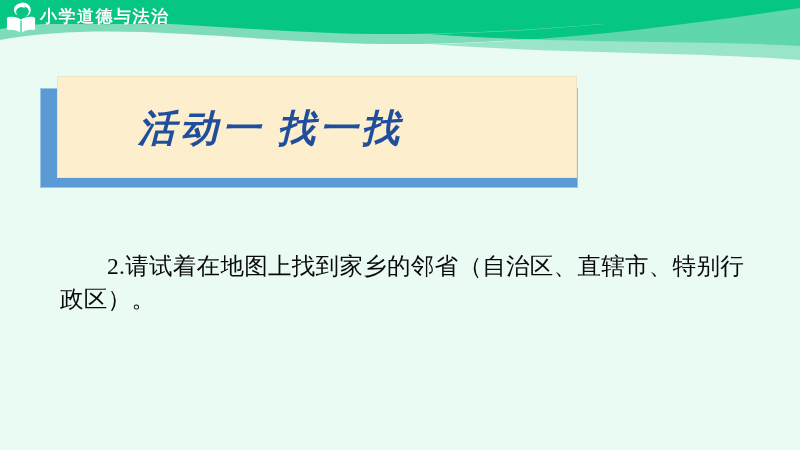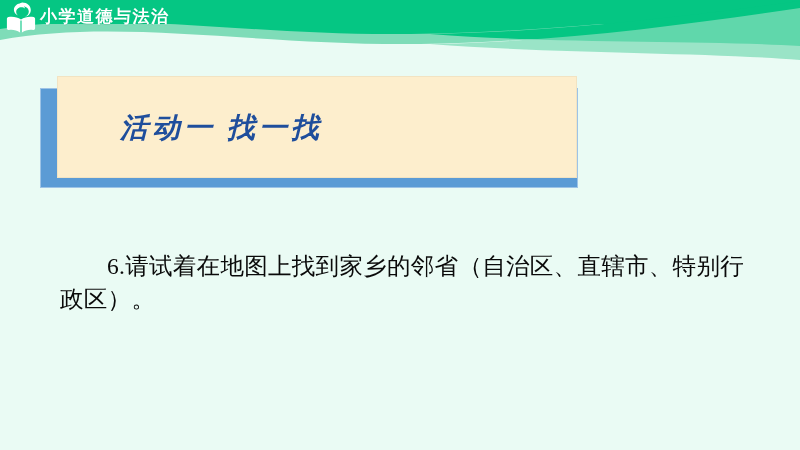--- a/index.html
+++ b/index.html
@@ -29,25 +29,25 @@
     position:absolute;left:0px;top:12px;width:538px;height:100px;
     background:#5b9bd5;border:1px solid #9dc3e6;box-sizing:border-box;
   }
   .banner-box{
     position:absolute;left:17px;top:0px;width:520px;height:102px;
     background:#fdeecd;border:1px solid #f2e3c2;box-sizing:border-box;
   }
   .banner-text{
     position:absolute;left:0;top:0;width:492px;height:102px;
     display:flex;align-items:center;
-    padding-left:62px;box-sizing:border-box;
+    padding-left:80px;box-sizing:border-box;
     color:#1f4e9c;
     font-family:"Liberation Serif","DejaVu Serif",serif;
     font-weight:700;font-style:italic;
-    font-size:28px;letter-spacing:4px;white-space:nowrap;
+    font-size:38px;letter-spacing:4px;white-space:nowrap;
   }
 
   
   .body-text{
     position:absolute;left:60px;top:250px;width:700px;
     color:#0a0a0a;
     font-family:"Liberation Serif","DejaVu Serif",serif;
     font-size:23.5px;line-height:33px;letter-spacing:.3px;
   }
   .para{margin:0;text-indent:2em;}
@@ -83,16 +83,16 @@
   </div>
 
   <div class="banner">
     <div class="banner-shadow"></div>
     <div class="banner-box">
       <div class="banner-text">活动一  找一找</div>
     </div>
   </div>
 
   <div class="body-text">
-    <p class="para">6.请试着在地图上找到家乡的邻省（自治区、直辖市、特别行政区）。</p>
+    <p class="para">2.请试着在地图上找到家乡的邻省（自治区、直辖市、特别行政区）。</p>
   </div>
 
 </div>
 
 </body></html>

